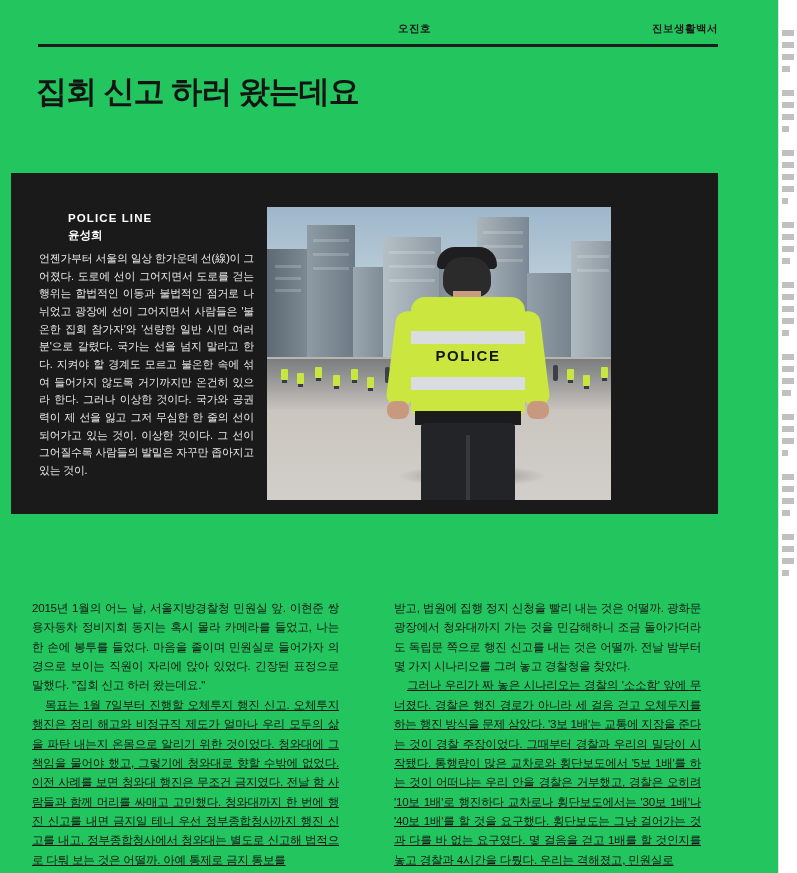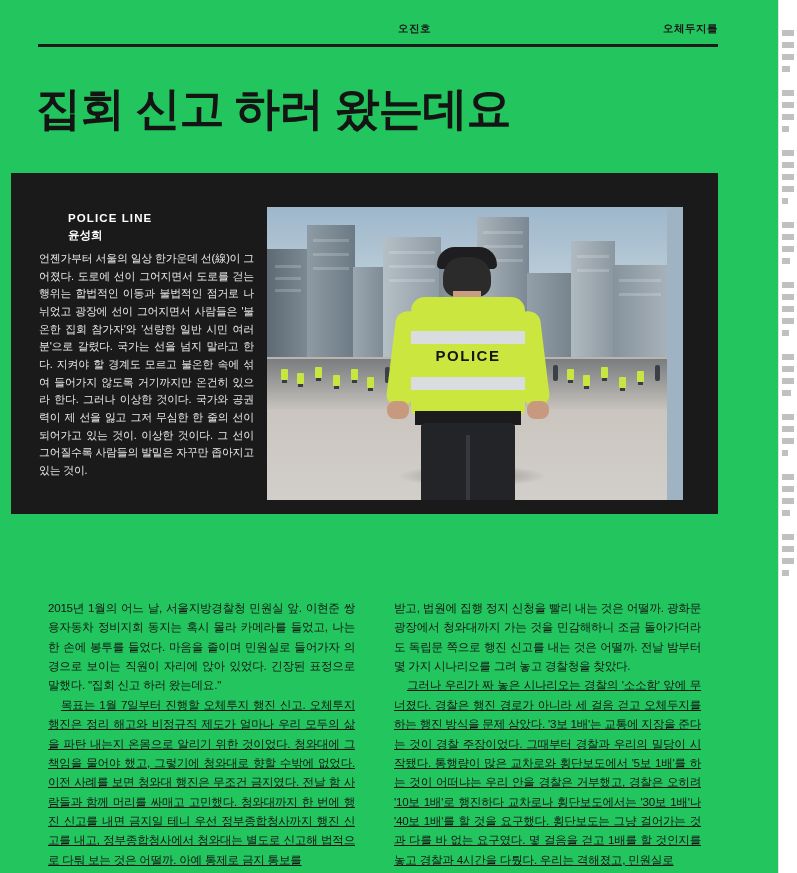--- a/index.html
+++ b/index.html
@@ -66,21 +66,21 @@
     position: absolute;
     left: 38px; top: 44px;
     width: 680px;
     height: 3px;
     background: #1c1c1c;
   }
   .headline {
     position: absolute;
     left: 36px; top: 52px;
     width: 700px;
-    font-size: 45px;
+    font-size: 31px;
     font-weight: bold;
     letter-spacing: -1px;
     line-height: 1.22;
     color: #141414;
   }
   
   .feature {
     position: absolute;
     left: 11px; top: 173px;
     width: 707px;
@@ -109,21 +109,21 @@
     font-size: 10.9px;
     line-height: 1.62;
     color: #e9e9e9;
     letter-spacing: -.2px;
     text-align: justify;
   }
   
   .photo {
     position: absolute;
     left: 267px; top: 207px;
-    width: 416px;
+    width: 344px;
     height: 293px;
     overflow: hidden;
     background: #9fb3c2;
   }
   .sky {
     position: absolute; left: 0; top: 0; width: 400px; height: 150px;
     background: linear-gradient(to bottom, #9db7cb 0%, #bfcfd9 55%, #d6dde0 100%);
   }
   
   .bld { position: absolute; }
@@ -238,33 +238,33 @@
     position: absolute;
     top: 598px;
     width: 307px;
     font-size: 11.6px;
     line-height: 1.67;
     color: #141414;
     letter-spacing: -.25px;
     text-align: justify;
     overflow: hidden;
   }
-  .col-left { left: 48px; height: 275px; }
+  .col-left { left: 32px; height: 275px; }
   .col-right { left: 394px; height: 275px; }
   .col p { margin: 0; }
   .col p.indent { text-indent: 13px; text-decoration: underline; }
 </style>
 </head>
 <body>
 
 <div class="page">
 
   <div class="header">
     <div class="author-top">오진호</div>
-    <div class="book-title">오체두지를</div>
+    <div class="book-title">진보생활백서</div>
   </div>
   <div class="rule-top"></div>
 
   <h1 class="headline">집회 신고 하러 왔는데요</h1>
 
   <div class="feature">
     <div class="feature-kicker">POLICE LINE</div>
     <div class="feature-byline">윤성희</div>
     <div class="feature-body">언젠가부터 서울의 일상 한가운데 선(線)이 그어졌다. 도로에 선이 그어지면서 도로를 걷는 행위는 합법적인 이동과 불법적인 점거로 나뉘었고 광장에 선이 그어지면서 사람들은 '불온한 집회 참가자'와 '선량한 일반 시민 여러분'으로 갈렸다. 국가는 선을 넘지 말라고 한다. 지켜야 할 경계도 모르고 불온한 속에 섞여 들어가지 않도록 거기까지만 온건히 있으라 한다. 그러나 이상한 것이다. 국가와 공권력이 제 선을 잃고 그저 무심한 한 줄의 선이 되어가고 있는 것이. 이상한 것이다. 그 선이 그어질수록 사람들의 발밑은 자꾸만 좁아지고 있는 것이.</div>
   </div>

